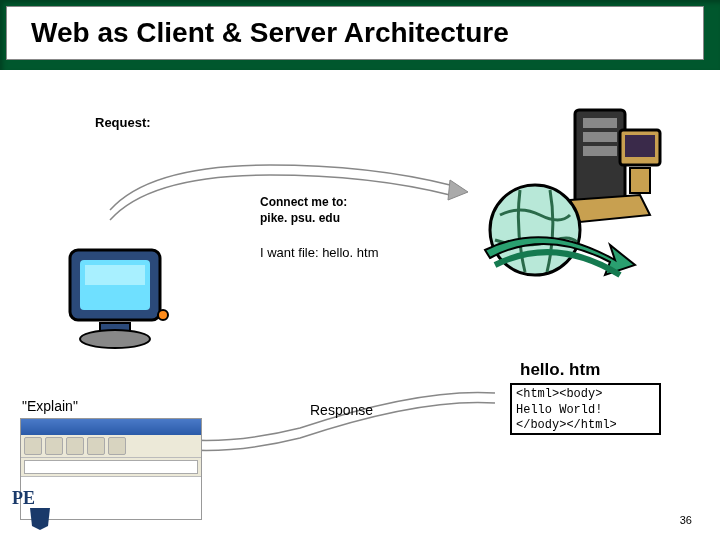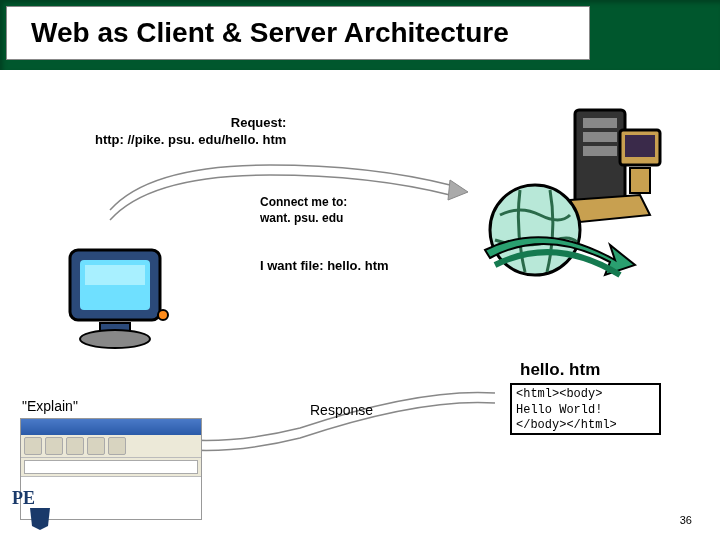--- a/index.html
+++ b/index.html
@@ -18,57 +18,56 @@
     left: 0;
     width: 720px;
     height: 70px;
     background: #00572d;
     box-shadow: 3px 3px 4px rgba(0,0,0,0.25) inset;
   }
   .title-inner {
     position: absolute;
     top: 6px;
     left: 6px;
-    width: 584px;
+    width: 698px;
     height: 54px;
     background: white;
     border: 1px solid #888;
     display: flex;
     align-items: center;
     padding-left: 24px;
     box-sizing: border-box;
   }
   .title-text {
     font-size: 28px;
     font-weight: bold;
     color: #000;
   }
   .request-label {
     position: absolute;
     top: 115px;
     left: 95px;
     font-size: 13px;
     font-weight: bold;
     line-height: 1.3;
-    text-align: right;
   }
   .connect-label {
     position: absolute;
     top: 195px;
     left: 260px;
     font-size: 12px;
     font-weight: bold;
     line-height: 1.3;
   }
   .want-label {
     position: absolute;
-    top: 258px;
+    top: 245px;
     left: 260px;
     font-size: 13px;
-    font-weight: bold;
+    font-weight: normal;
   }
   .file-label {
     position: absolute;
     top: 360px;
     left: 520px;
     font-size: 17px;
     font-weight: bold;
   }
   .explain-label {
     position: absolute;
@@ -175,21 +174,20 @@
 <body>
 
 <div class="title-bar">
   <div class="title-inner">
     <span class="title-text">Web as Client &amp; Server Architecture</span>
   </div>
 </div>
 
 <div class="request-label">
   <span>Request:</span><br>
-  <span>http: //pike. psu. edu/hello. htm</span>
 </div>
 
 <div class="client-graphic">
   <svg viewBox="0 0 130 110">
     <rect x="15" y="5" width="90" height="70" rx="8" fill="#2b4a7a" stroke="#000" stroke-width="3"></rect>
     <rect x="25" y="15" width="70" height="50" rx="4" fill="#6fe0ff"></rect>
     <rect x="30" y="20" width="60" height="20" fill="#a8f0ff"></rect>
     <rect x="45" y="78" width="30" height="8" fill="#2b4a7a" stroke="#000" stroke-width="2"></rect>
     <ellipse cx="60" cy="94" rx="35" ry="9" fill="#888" stroke="#000" stroke-width="2"></ellipse>
     <circle cx="108" cy="70" r="5" fill="#ff8c1a" stroke="#000" stroke-width="2"></circle>
@@ -216,21 +214,21 @@
     <path d="M55 90 Q50 130 60 172" stroke="#2a6a4a" stroke-width="3" fill="none"></path>
     <path d="M85 90 Q92 130 82 172" stroke="#2a6a4a" stroke-width="3" fill="none"></path>
 
     <path d="M20 150 Q80 120 150 160 L145 145 L170 165 L140 175 L145 162 Q80 128 25 158 Z" fill="#2aa070" stroke="#000" stroke-width="2"></path>
     <path d="M30 165 Q90 135 155 175" fill="none" stroke="#157a50" stroke-width="6"></path>
   </svg>
 </div>
 
 <div class="connect-label">
   <span>Connect me to:</span><br>
-  <span>want. psu. edu</span>
+  <span>pike. psu. edu</span>
 </div>
 
 <div class="want-label">I want file: hello. htm</div>
 
 <svg class="arrow-svg" style="top:150px; left:90px; width:380px; height:90px;">
   <path d="M20 60 Q60 15 180 15 Q280 15 360 35" fill="none" stroke="#888" stroke-width="1.5"></path>
   <path d="M20 70 Q60 25 180 25 Q280 25 360 45" fill="none" stroke="#888" stroke-width="1.5"></path>
   <polygon points="360,30 378,42 358,50" fill="#aaa" stroke="#888"></polygon>
 </svg>
 

